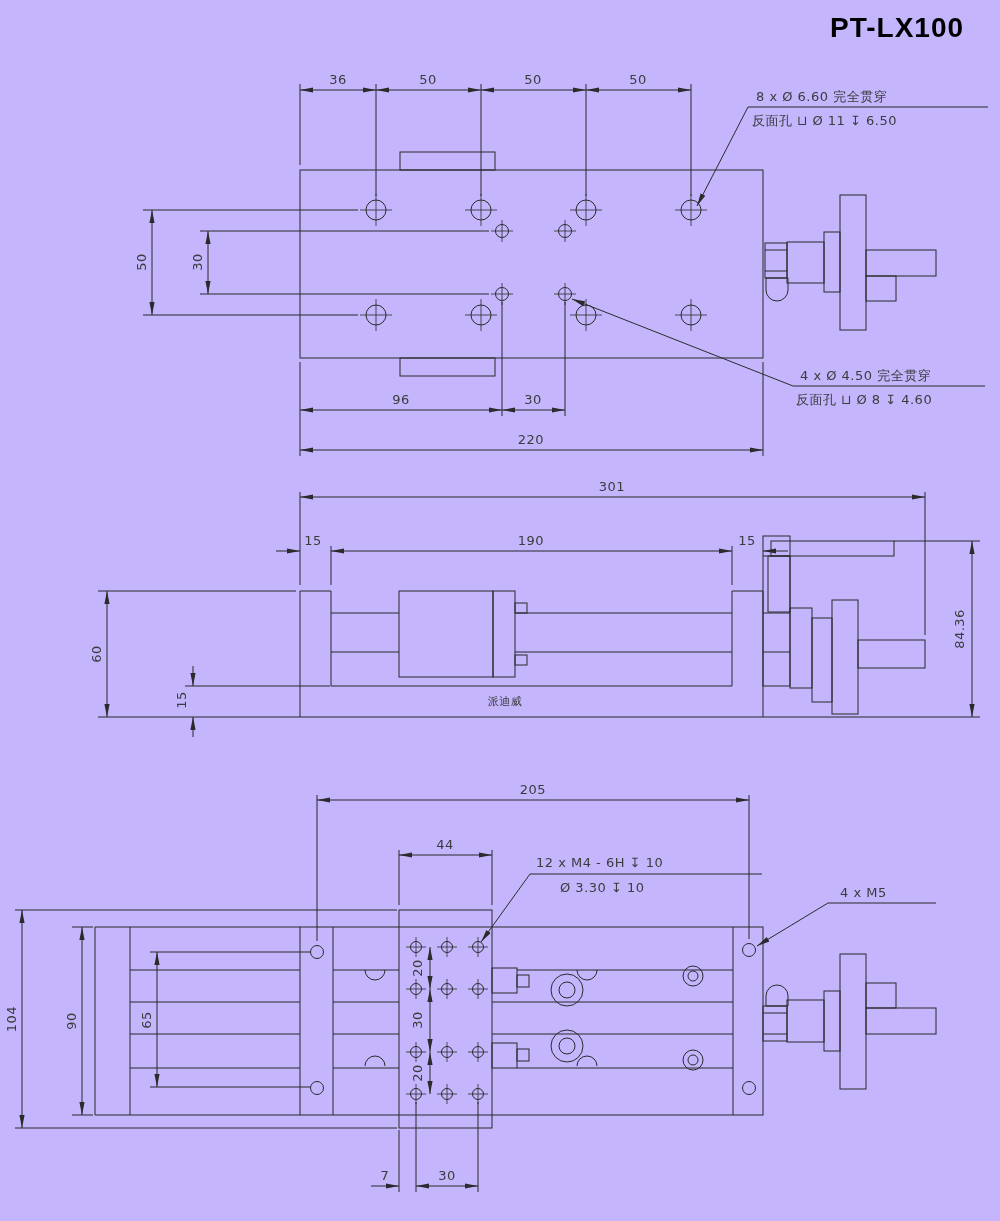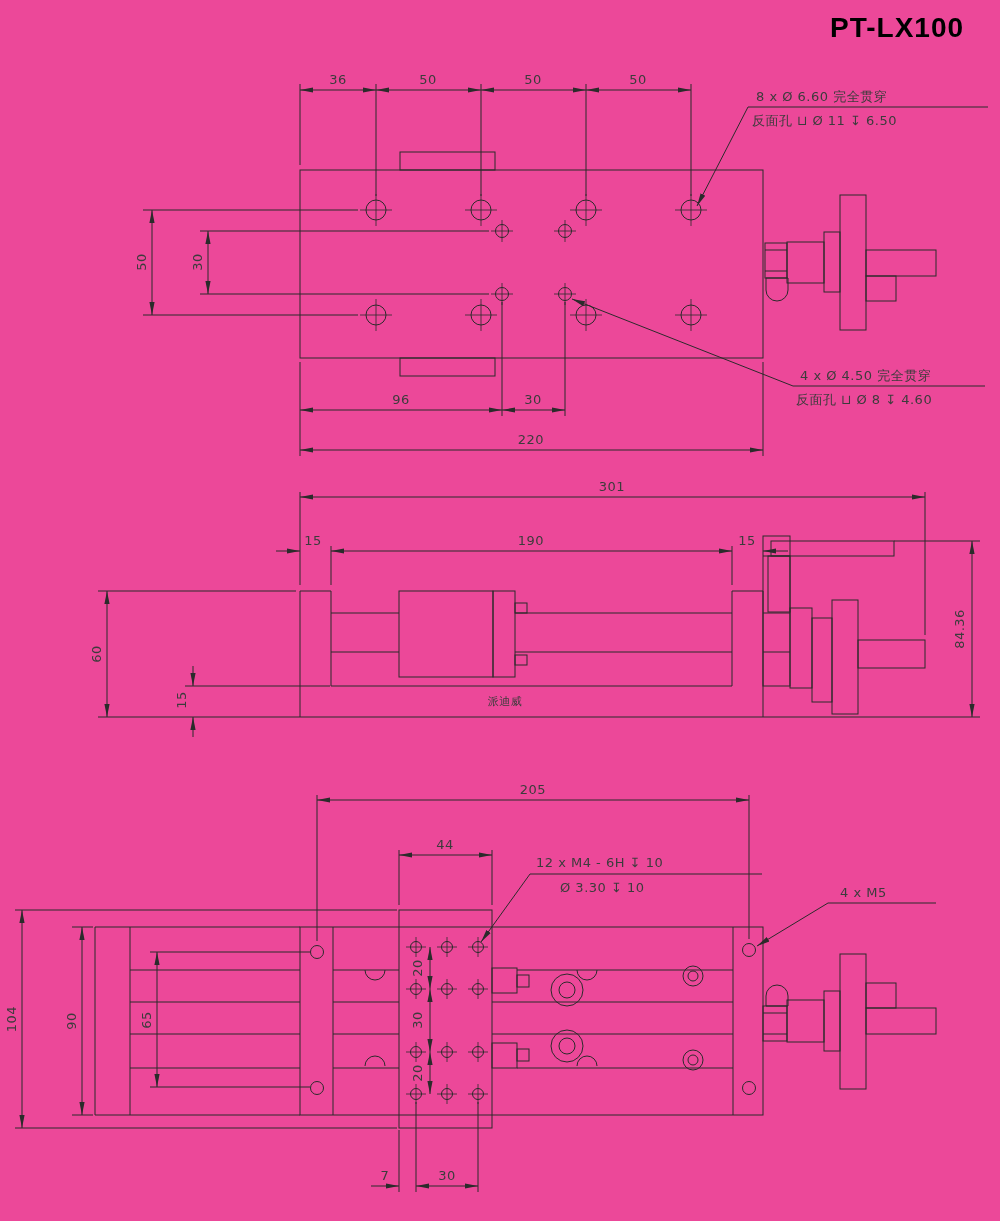--- a/index.html
+++ b/index.html
@@ -1,16 +1,16 @@
 <!DOCTYPE html>
 <html><head>
 <meta charset="utf-8">
 <style>
   html,body{margin:0;padding:0;background:#ffffff;}
-  .sheet{position:relative;width:1000px;height:1221px;background:#ec4899;overflow:hidden;
+  .sheet{position:relative;width:1000px;height:1221px;background:#c4b5fd;overflow:hidden;
          font-family:"DejaVu Sans",sans-serif;}
   .title{position:absolute;left:830px;top:12px;width:170px;
          font-family:"Liberation Sans",sans-serif;font-weight:bold;
          font-size:28px;letter-spacing:1px;color:#000;}
   svg{position:absolute;left:0;top:0;}
   svg line,svg rect,svg circle,svg path{stroke:#2b2b2b;stroke-width:1;fill:none;}
   svg .thin{stroke-width:0.8;}
   svg text{fill:#3c3c3c;stroke:none;font-family:"DejaVu Sans",sans-serif;letter-spacing:0.5px;}
   #arr path{fill:#2b2b2b;stroke:none;}
 </style>

